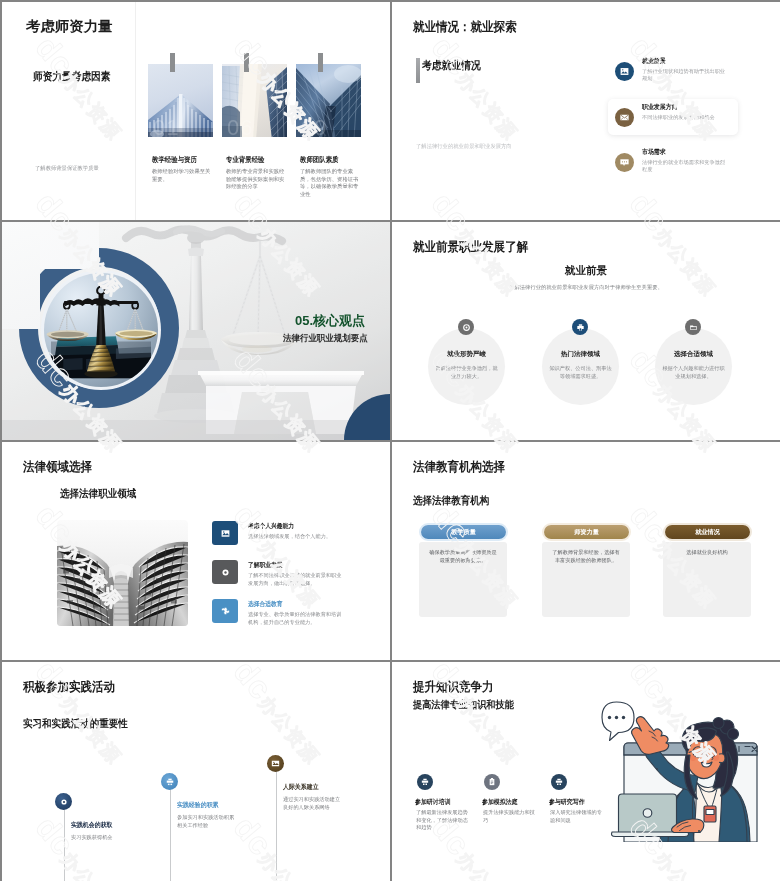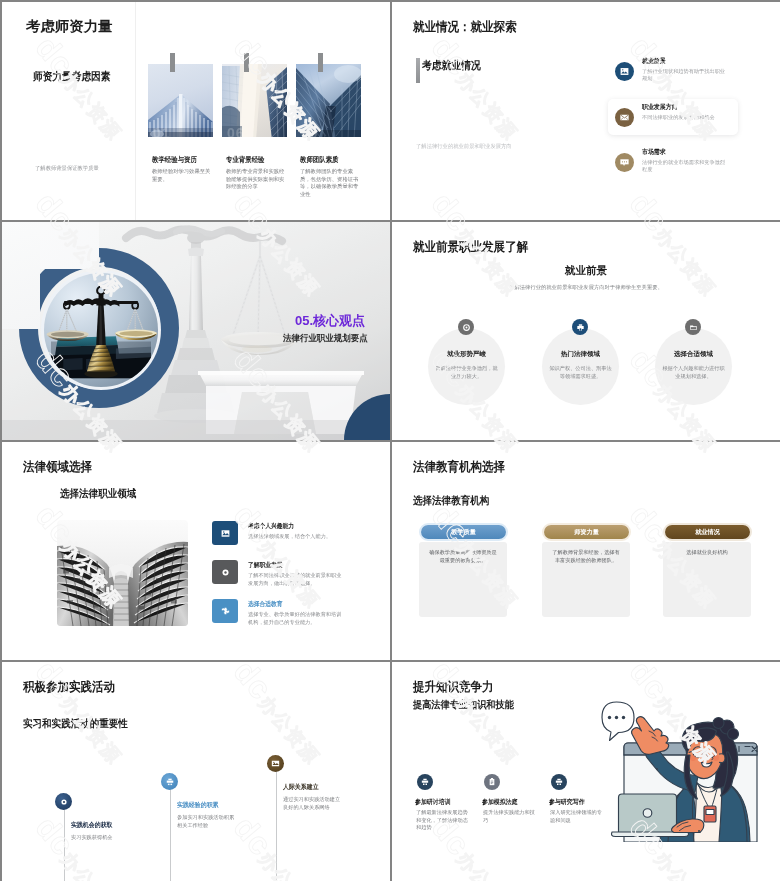--- a/index.html
+++ b/index.html
@@ -16,21 +16,21 @@
   .s1-title{position:absolute;left:24px;top:18px;font-size:14px;font-weight:bold;color:#1d1d1d;line-height:13px;transform:scaleX(1.03);transform-origin:left top;white-space:nowrap;}
   .s1-sub{position:absolute;left:31px;top:69px;font-size:11px;font-weight:bold;color:#1d1d1d;line-height:11px;transform:scaleX(.88);transform-origin:left top;white-space:nowrap;}
   .s1-foot{position:absolute;left:33px;top:163px;font-size:5.6px;color:#95979a;transform:scaleX(.95);transform-origin:left top;white-space:nowrap;}
   .s1-divider{position:absolute;left:133px;top:0;width:1px;height:218px;background:#efefef;}
   .s1-card{position:absolute;top:0;width:74px;}
   .s1-card.c1{left:146px;}
   .s1-card.c2{left:220px;}
   .s1-card.c3{left:294px;}
   .s1-pin{position:absolute;left:22px;top:51px;width:5px;height:19px;background:#8c8e90;z-index:3;}
   .s1-photo{position:absolute;left:0px;top:62px;width:65px;height:73px;overflow:hidden;z-index:2;}
-  .s1-num{position:absolute;left:5px;bottom:-4px;font-size:14px;font-weight:bold;color:rgba(255,255,255,.22);letter-spacing:1px;}
+  .s1-num{position:absolute;left:5px;bottom:-4px;font-size:22px;font-weight:normal;color:rgba(255,255,255,.22);letter-spacing:1px;}
   .s1-h{position:absolute;left:4px;top:154px;font-size:7.3px;font-weight:bold;color:#1d1d1d;line-height:7px;transform:scaleX(.88);transform-origin:left top;white-space:nowrap;}
   .s1-t{position:absolute;left:4px;top:166px;width:59px;font-size:5.3px;line-height:7.6px;color:#77797c;word-break:break-all;}
 
   
   .s2-title{position:absolute;left:21px;top:19px;font-size:12.8px;font-weight:bold;color:#1d1d1d;line-height:12px;transform:scaleX(.9);transform-origin:left top;white-space:nowrap;}
   .s2-bar{position:absolute;left:24px;top:56px;width:4px;height:25px;background:linear-gradient(#a9abae,#8e9093);}
   .s2-sub{position:absolute;left:30px;top:58px;font-size:11px;font-weight:bold;color:#1d1d1d;line-height:11px;transform:scaleX(.89);transform-origin:left top;white-space:nowrap;}
   .s2-foot{position:absolute;left:24px;top:141px;font-size:5.6px;color:#b9bbbe;transform:scaleX(.95);transform-origin:left top;white-space:nowrap;}
   .s2-row{position:absolute;left:212px;width:175px;}
   .s2-row.r1{top:54px;}
@@ -45,21 +45,21 @@
 
   
   .s3{background:#eceded;}
   .s3-bg{position:absolute;left:0;top:0;width:388px;height:218px;}
   .s3-ring{position:absolute;left:17px;top:26px;}
   .s3-mask-tl{position:absolute;left:0;top:0;width:97px;height:47px;background:linear-gradient(135deg,#fbfbfc,#f7f8f9);}
   .s3-mask-l{position:absolute;left:0;top:0;width:38px;height:107px;background:linear-gradient(160deg,#fafbfb,#f4f5f6);}
   .s3-photo{position:absolute;left:42px;top:51px;width:114px;height:114px;border-radius:50%;overflow:hidden;
             box-shadow:0 0 0 3px #eef2f7;}
   .s3-corner{position:absolute;right:0;bottom:0;}
-  .s3-num-title{position:absolute;left:293px;top:92px;font-size:13px;font-weight:bold;color:#6d28d9;line-height:13px;white-space:nowrap;transform:scaleX(1);transform-origin:left top;}
+  .s3-num-title{position:absolute;left:293px;top:92px;font-size:13px;font-weight:bold;color:#14532d;line-height:13px;white-space:nowrap;transform:scaleX(1);transform-origin:left top;}
   .s3-sub{position:absolute;left:281px;top:112px;font-size:9px;font-weight:bold;color:#2b2b2b;line-height:9px;white-space:nowrap;transform:scaleX(.94);transform-origin:left top;}
 
   
   .s4-title{position:absolute;left:21px;top:19px;font-size:12.8px;font-weight:bold;color:#1d1d1d;line-height:12px;transform:scaleX(.9);transform-origin:left top;white-space:nowrap;}
   .s4-sub{position:absolute;left:0;right:0;top:43px;text-align:center;font-size:10.6px;font-weight:bold;color:#1d1d1d;line-height:10px;}
   .s4-lead{position:absolute;left:0;right:0;top:62px;text-align:center;font-size:5.3px;color:#7e8083;line-height:7px;}
   .s4-col{position:absolute;top:0;width:78px;}
   .s4-col.c1{left:36px;}
   .s4-col.c2{left:150px;}
   .s4-col.c3{left:263px;}

